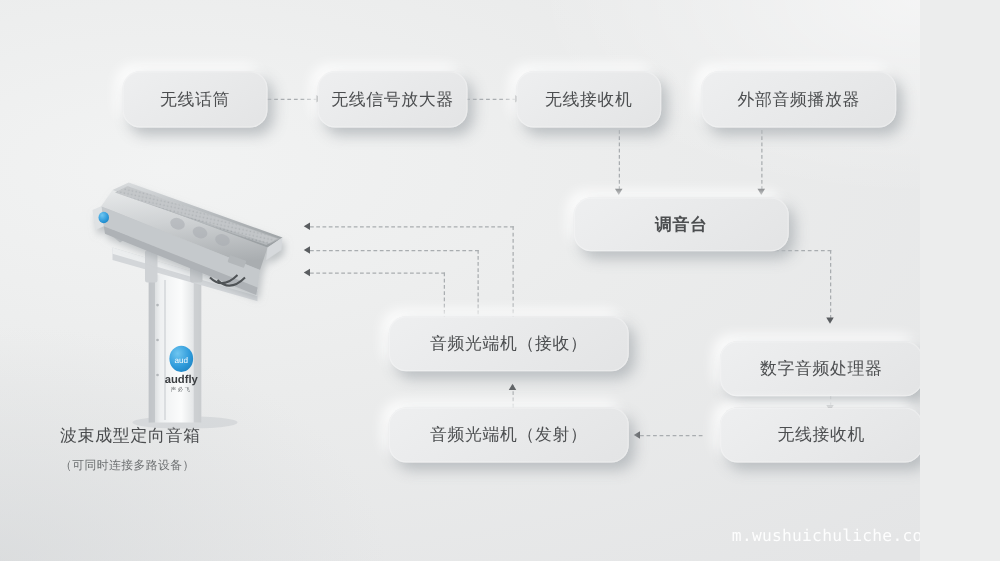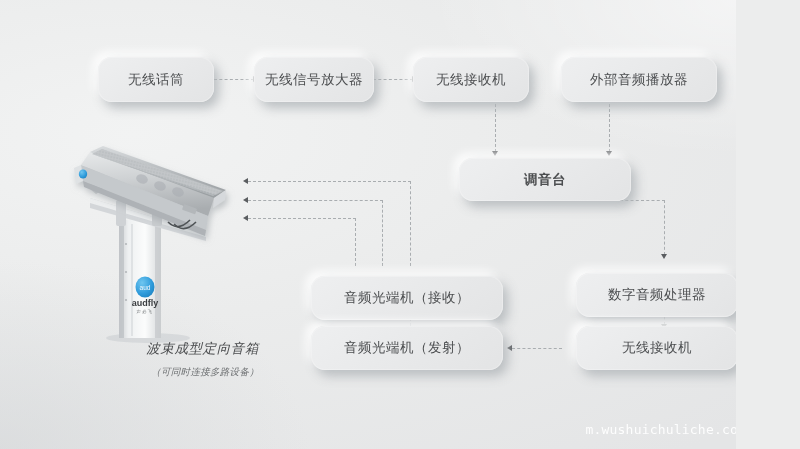--- a/index.html
+++ b/index.html
@@ -64,22 +64,22 @@
     border-bottom:3.4px solid transparent;
   }
   .arrow.down{
     border-top:5px solid #5a5d60;
     border-left:3.4px solid transparent;
     border-right:3.4px solid transparent;
   }
 
   
   #caption{
-    position:absolute; left:59px; top:340px; width:200px;
-    text-align:right; z-index:5;font-style:italic;
+    position:absolute; left:48px; top:340px; width:200px;
+    text-align:left; z-index:5;
   }
   #caption .main{ font-size:13.5px; color:#4a4c4e; letter-spacing:.6px; }
   #caption .sub{ font-size:9.5px; color:#6d7072; margin-top:8px; letter-spacing:.3px; }
 
   
   #watermark{
     position:absolute; right:-2px; bottom:12px;
     font-family:"DejaVu Sans Mono", monospace;
     font-size:13px; color:rgba(255,255,255,.93);
     letter-spacing:.2px; z-index:9; white-space:nowrap;
@@ -165,21 +165,21 @@
   </div>
 
   <div class="node" style="left:561px; top:57px; width:156px; height:45px;">
     <span>外部音频播放器</span>
   </div>
 
   <div class="node" style="left:459px; top:158px; width:172px; height:43px;font-weight:bold;">
     <span>调音台</span>
   </div>
 
-  <div class="node" style="left:311px; top:276px; width:192px; height:44px;">
+  <div class="node" style="left:311px; top:253px; width:192px; height:44px;">
     <span>音频光端机（接收）</span>
   </div>
 
   <div class="node" style="left:576px; top:273px; width:162px; height:44px;">
     <span>数字音频处理器</span>
   </div>
 
   <div class="node" style="left:311px; top:326px; width:192px; height:44px;">
     <span>音频光端机（发射）</span>
   </div>

